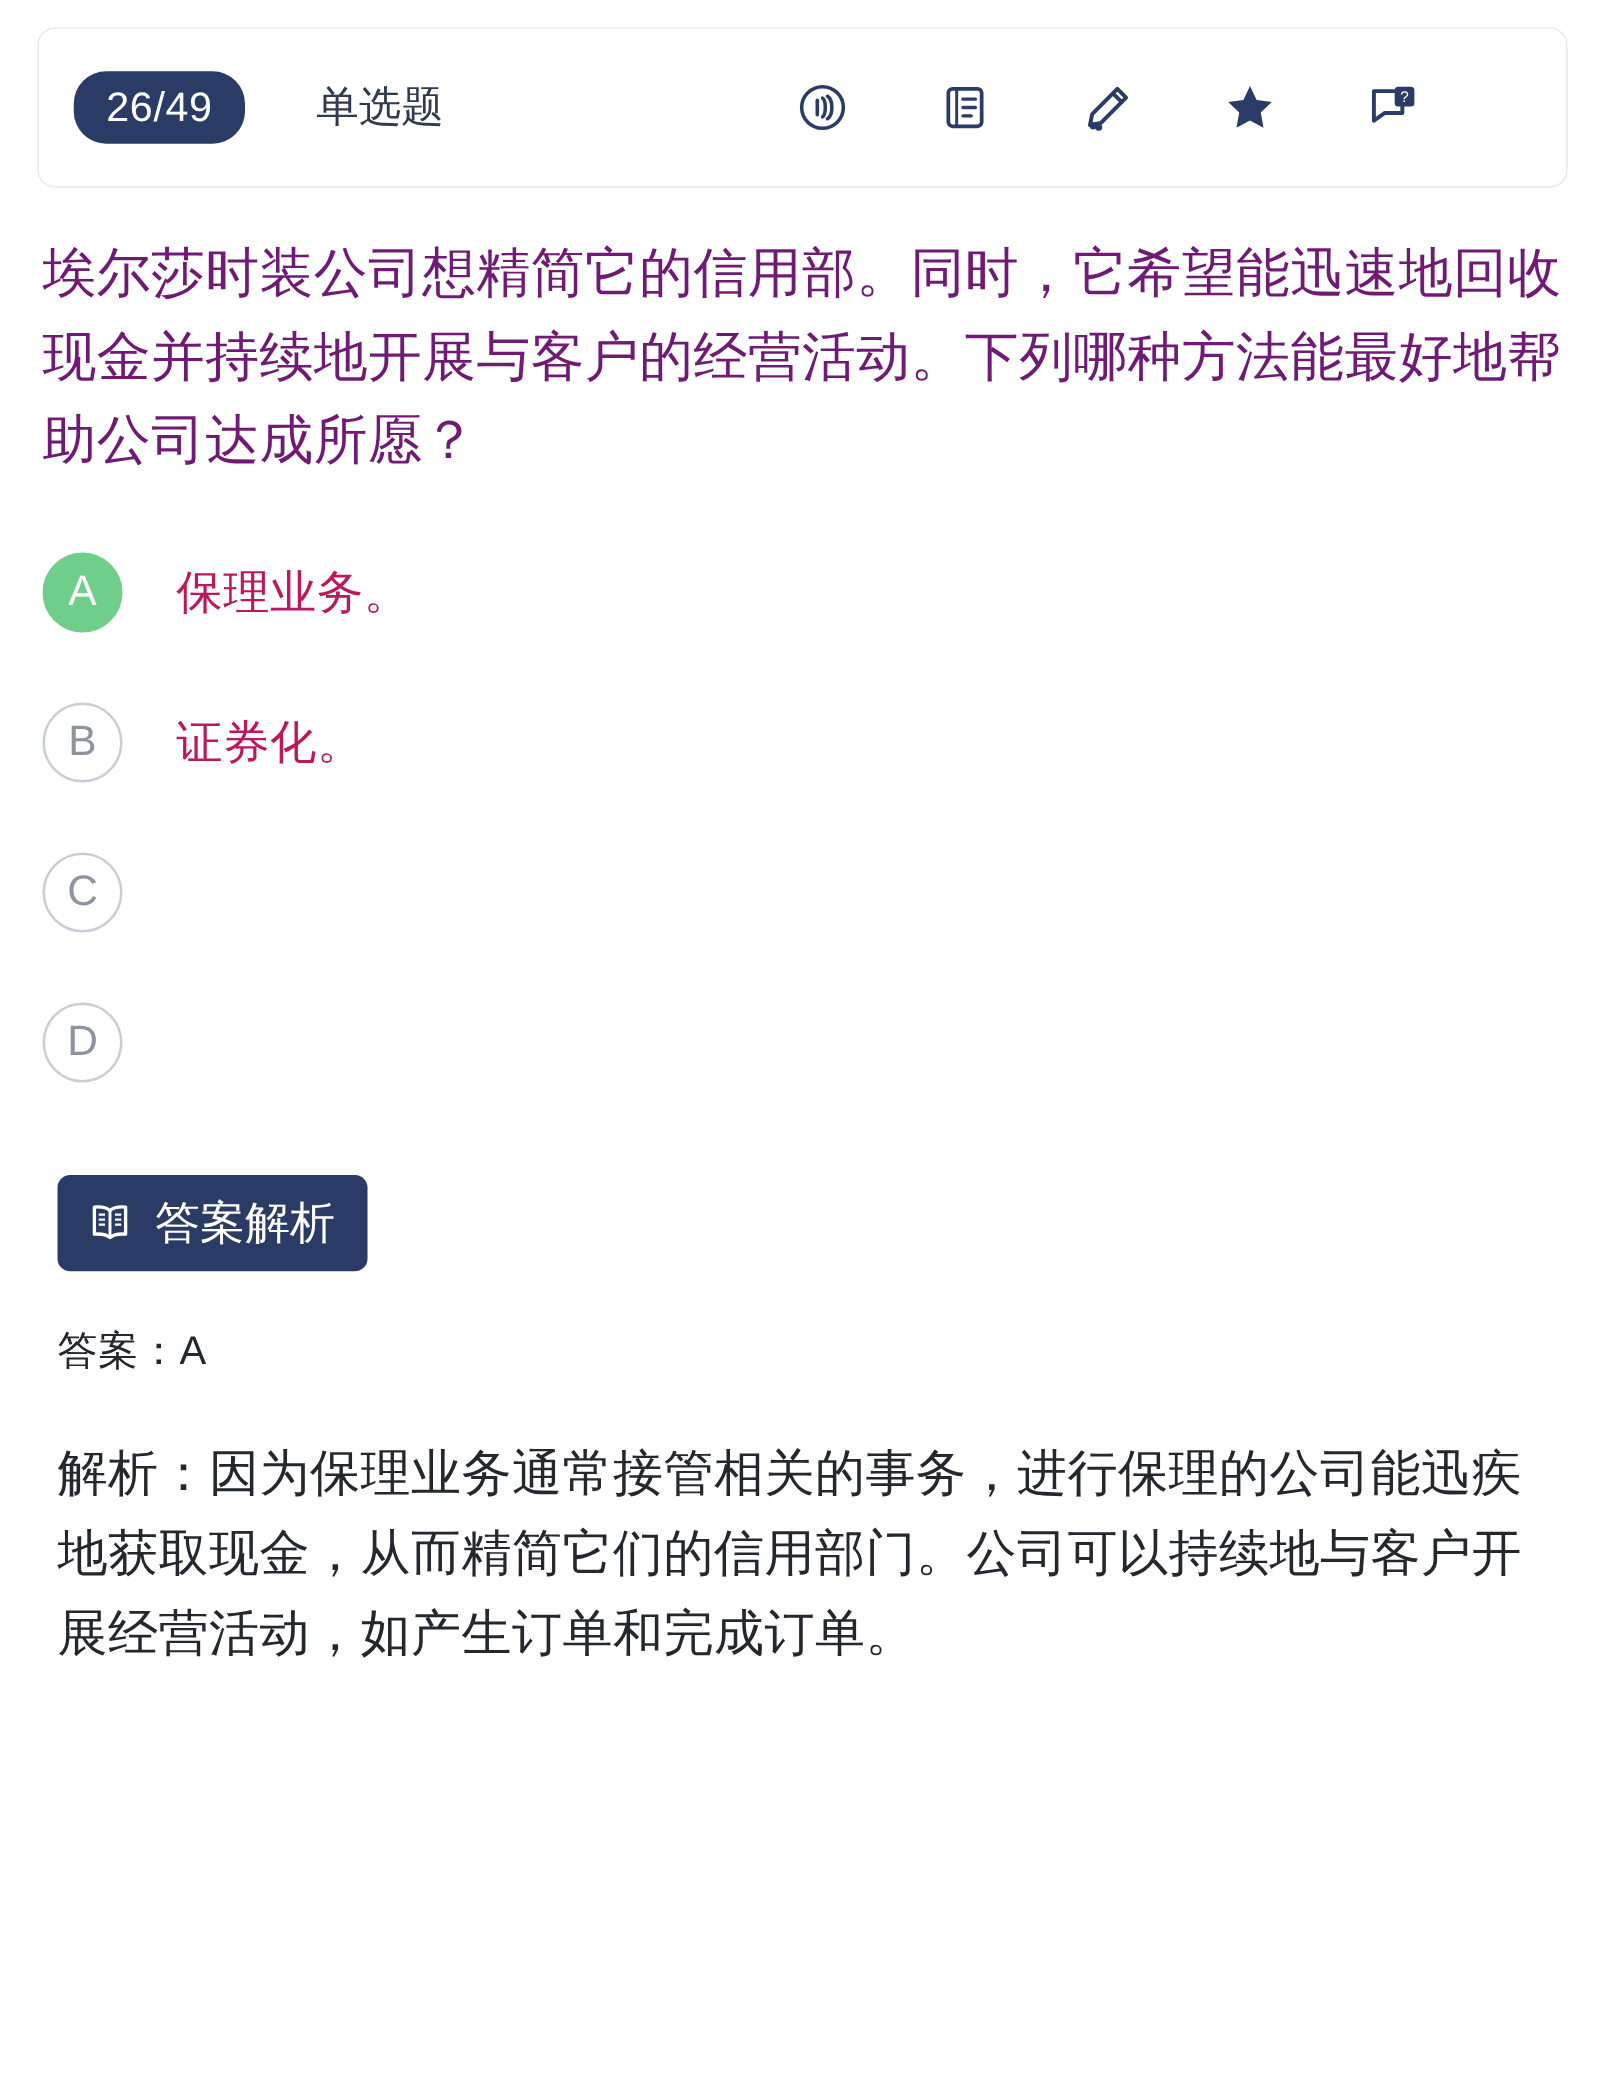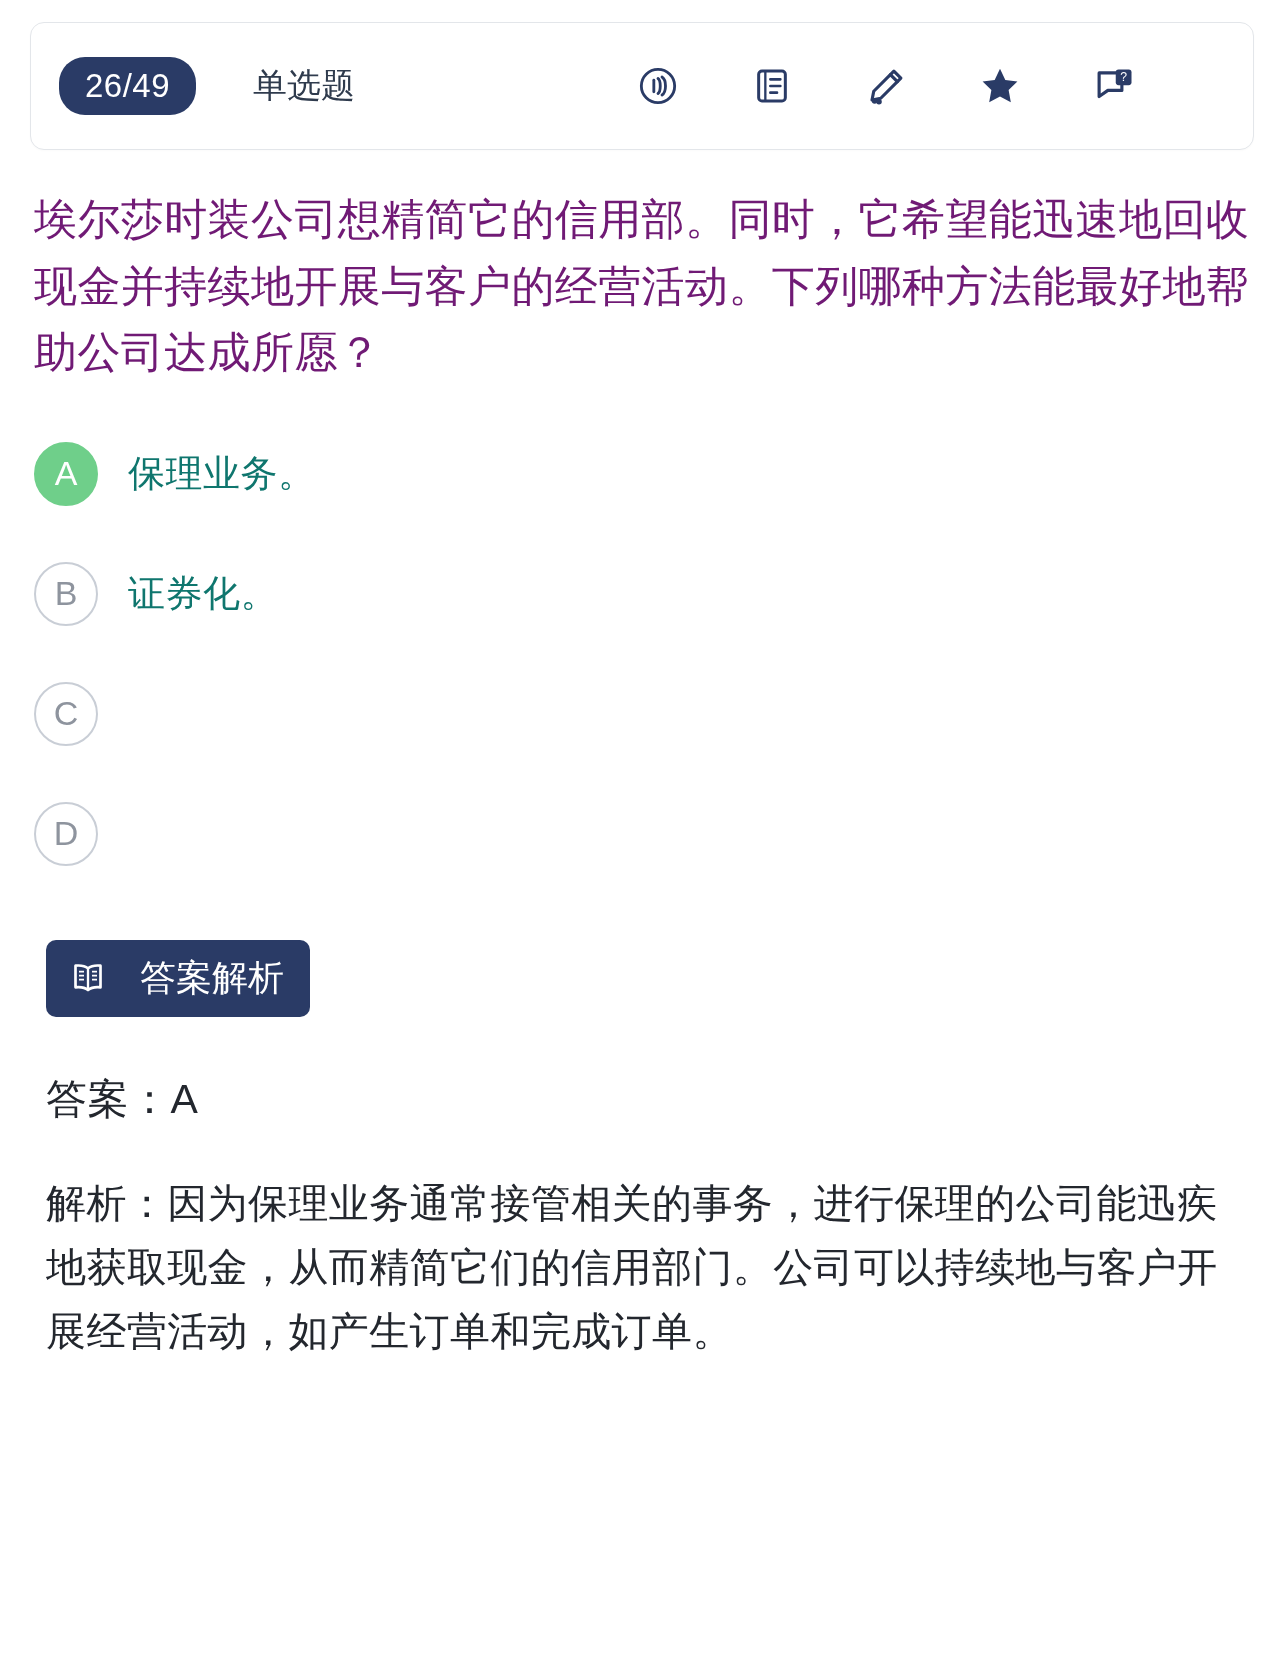--- a/index.html
+++ b/index.html
@@ -91,46 +91,46 @@
     font-size: 34px;
     color: #8e949e;
     background: #ffffff;
   }
   .option.correct .opt-letter {
     background: #6fcf8a;
     border-color: #6fcf8a;
     color: #ffffff;
   }
   .opt-text {
-    margin-left: 30px;
+    margin-left: 43px;
     font-size: 37px;
-    color: #0f766e;
+    color: #be185d;
     letter-spacing: 0.5px;
   }
 
   
   .explain-btn {
-    margin: 18px 0 13px 46px;
+    margin: 18px 0 0 46px;
     display: inline-flex;
     align-items: center;
-    gap: 32px;
+    gap: 16px;
     background: #2a3b66;
     color: #ffffff;
     border: none;
     border-radius: 10px;
     padding: 14px 26px 14px 22px;
     font-size: 36px;
     font-family: inherit;
     cursor: pointer;
   }
   .book-icon { display: flex; align-items: center; }
 
   .answer-line {
     margin: 42px 46px 0 46px;
-    font-size: 41px;
+    font-size: 32px;
     color: #23272e;
     letter-spacing: 0.5px;
   }
   .analysis {
     margin: 44px 46px 60px 46px;
     font-size: 40px;
     line-height: 1.6;
     color: #23272e;
     letter-spacing: 0.4px;
   }

